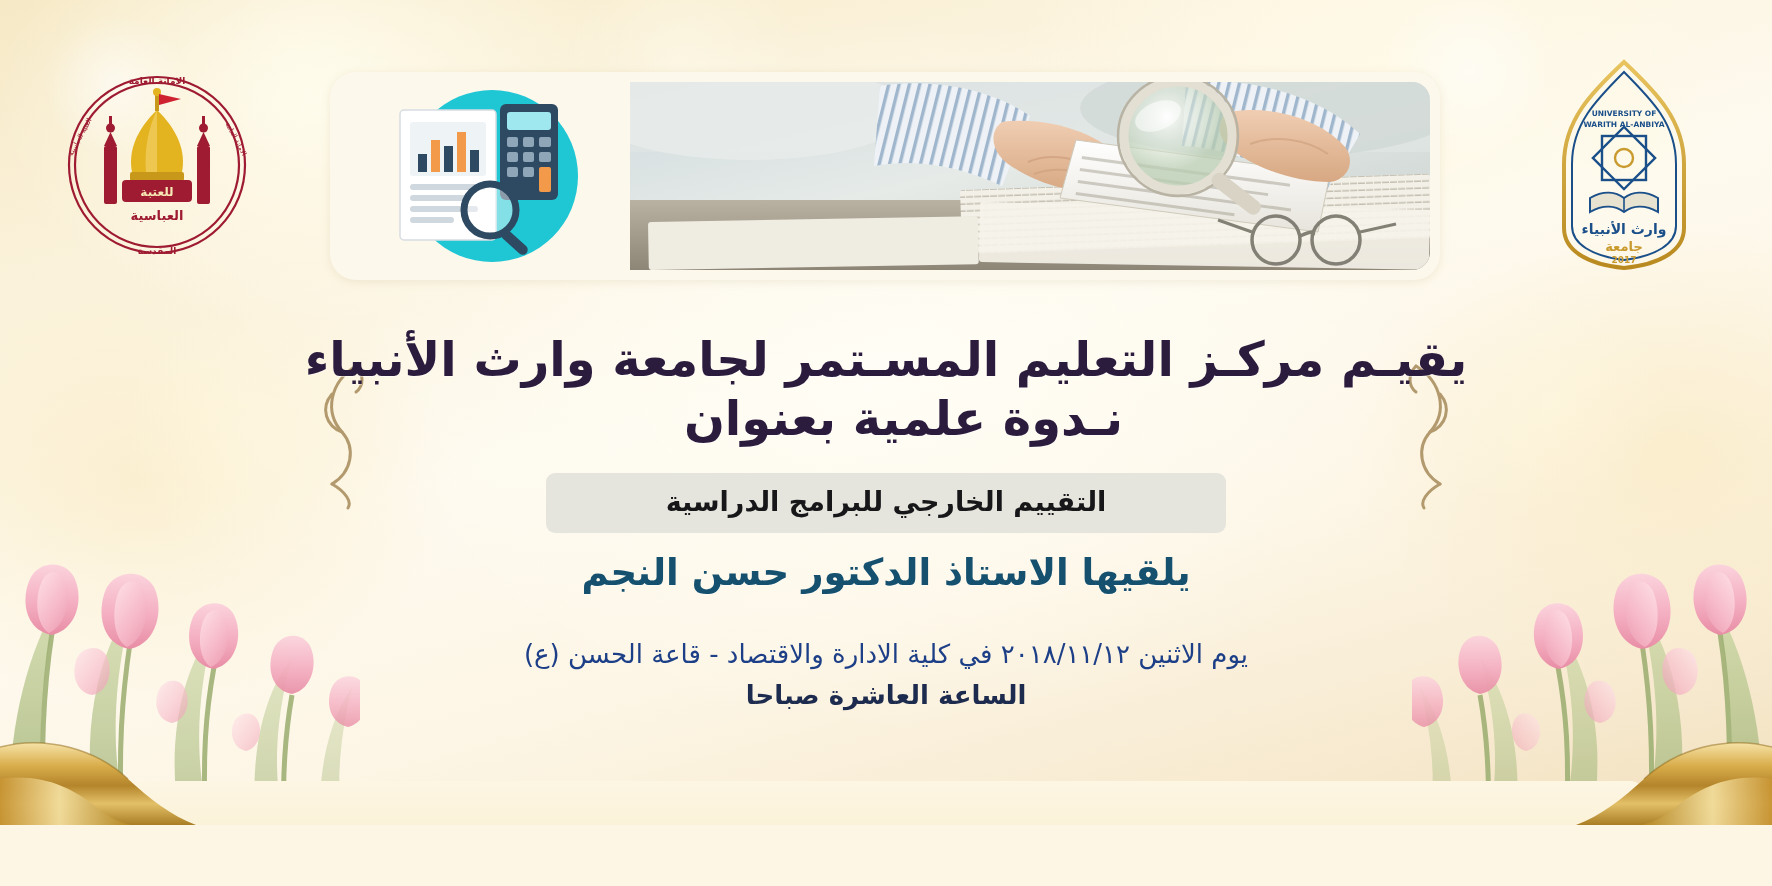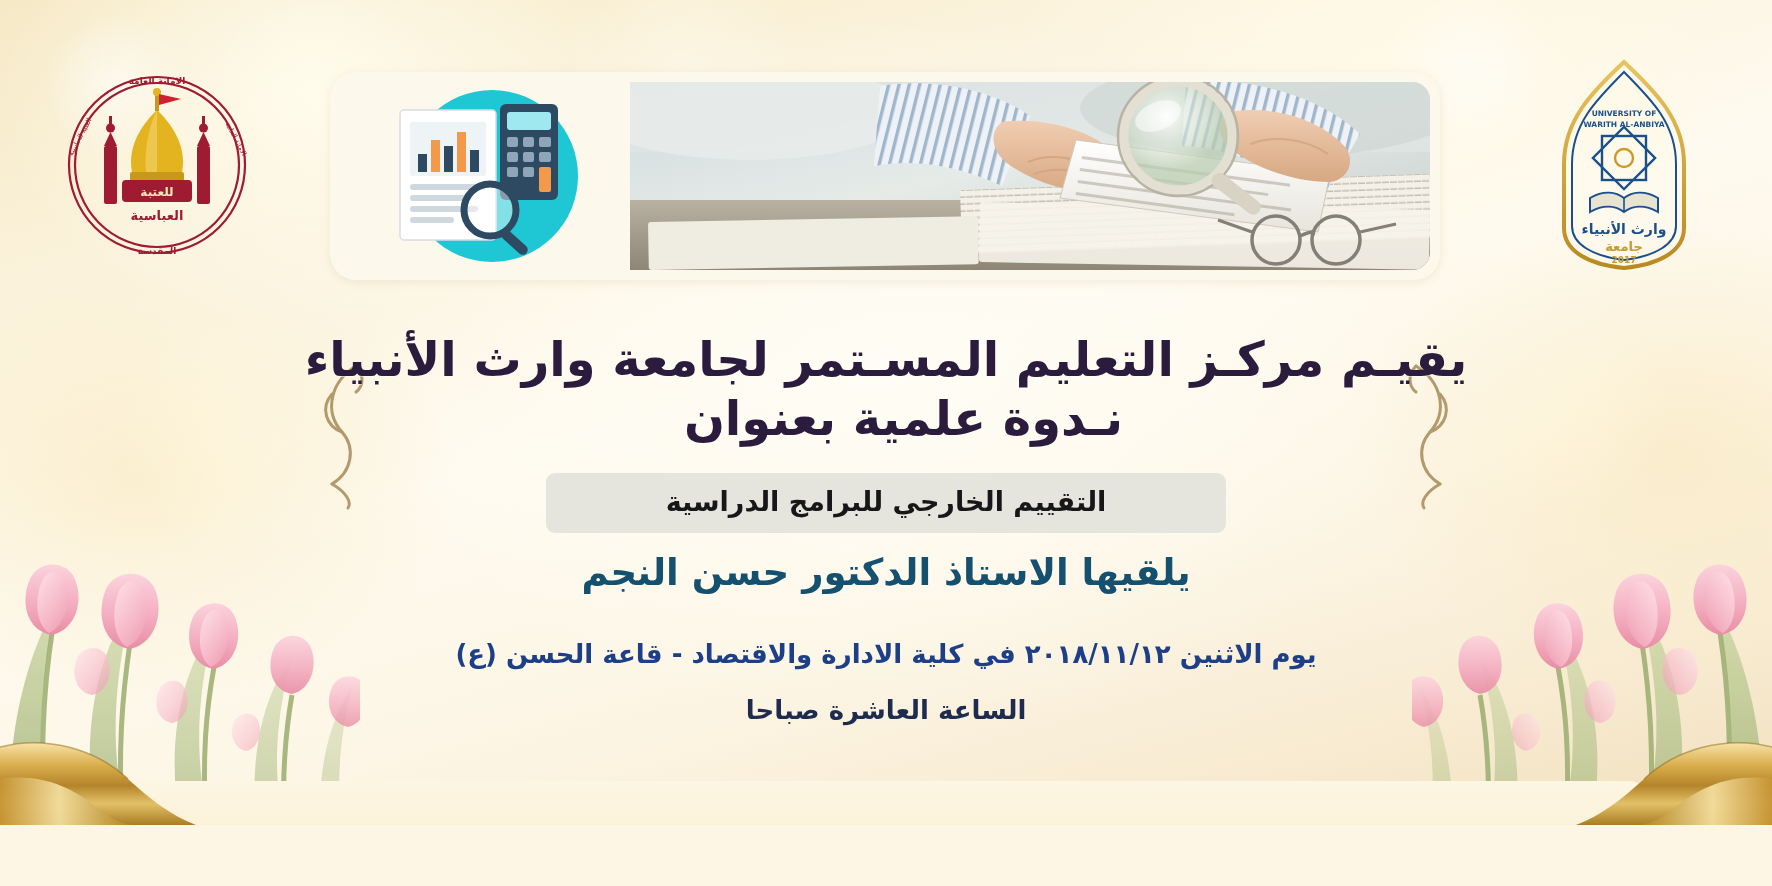--- a/index.html
+++ b/index.html
@@ -101,27 +101,27 @@
     color:#15506e;
     font-weight:bold;
     font-size:37px;
     line-height:1.2;
     text-shadow:0 1px 0 rgba(255,255,255,.45);
   }
 
   .date-line{
     margin-top:42px;
     color:#1d3f87;
-    font-weight:bold;
+    font-weight:normal;
     font-size:26px;
     line-height:1.25;
     white-space:nowrap;
   }
   .time-line{
-    margin-top:24px;
+    margin-top:9px;
     color:#1d2c4e;
     font-weight:bold;
     font-size:26px;
     line-height:1.25;
   }
 
   
   .bottom-strip{
     position:absolute; left:128px; right:128px; bottom:0; height:44px;
     background:linear-gradient(180deg,#fdf6e3 0%,#fbf2d9 100%);

